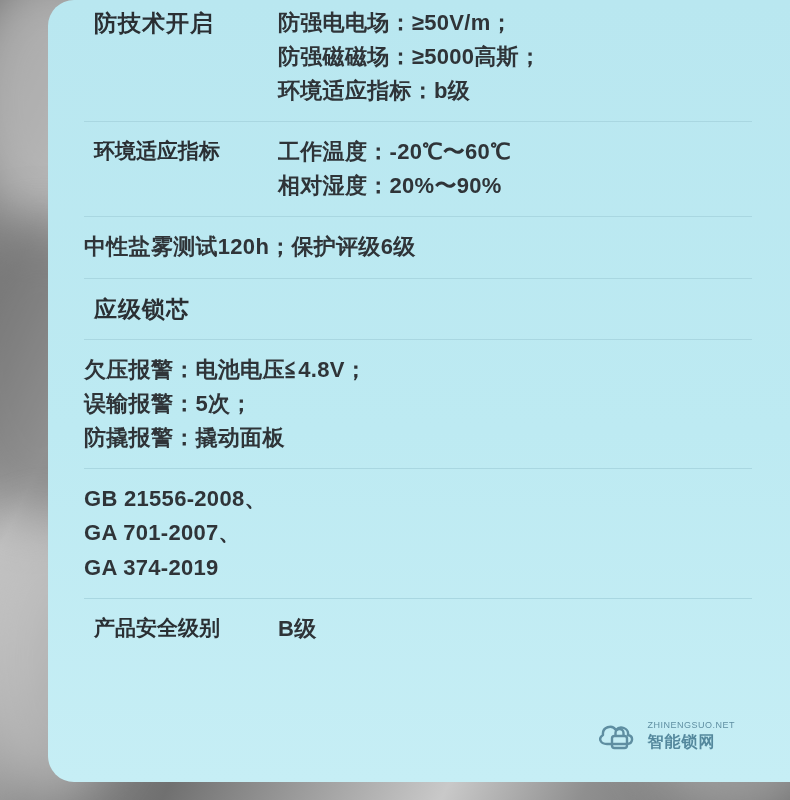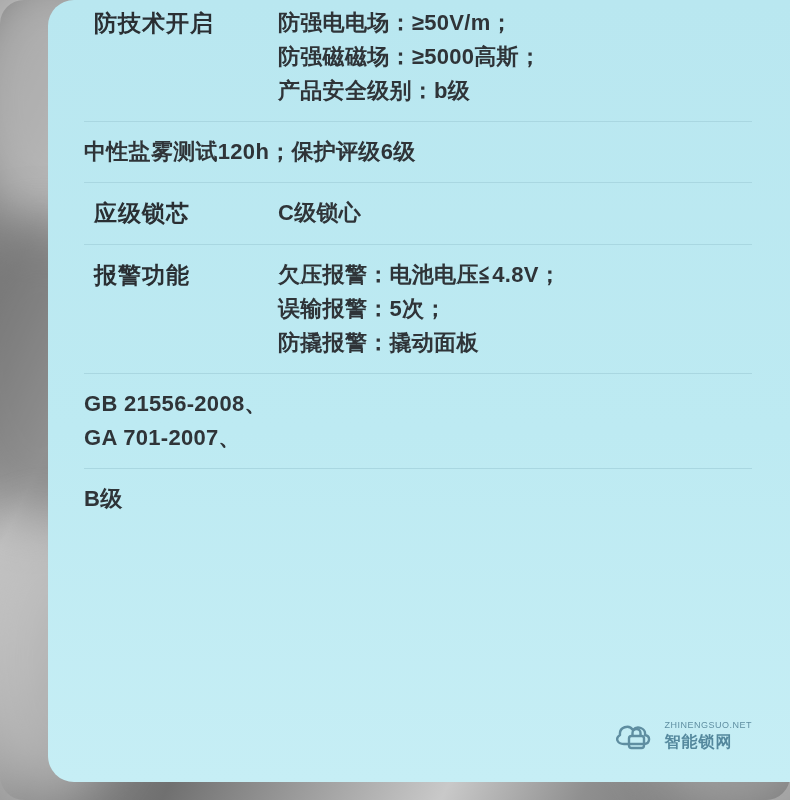--- a/index.html
+++ b/index.html
@@ -12,21 +12,20 @@
     overflow: hidden;
     font-family: "Liberation Sans", sans-serif;
     background: #9a9a9a;
   }
   .page {
     position: relative;
     width: 790px;
     height: 800px;
     background:
       linear-gradient(115deg, #6e6e6e 0%, #8d8d8d 12%, #bdbdbd 22%, #8a8a8a 34%, #707070 46%, #9d9d9d 58%, #c9c9c9 70%, #8f8f8f 82%, #6b6b6b 100%);
-    border-radius: 24px;
   }
   
   .bg-blob {
     position: absolute;
     filter: blur(26px);
     opacity: .55;
     border-radius: 50%;
     pointer-events: none;
   }
   .blob1 { left: -40px; top: -30px; width: 180px; height: 260px; background: #d8d8d8; }
@@ -84,21 +83,21 @@
     letter-spacing: .3px;
     font-weight: bold;
   }
   .spec-value .line { display: block; white-space: pre; }
 
   
   .row-first { padding-top: 6px; }
 
   .watermark {
     position: absolute;
-    right: 38px;
+    right: 55px;
     bottom: 26px;
     display: flex;
     align-items: center;
     opacity: .75;
   }
   .wm-icon {
     width: 44px;
     height: 40px;
     margin-right: 6px;
     position: relative;
@@ -129,56 +128,61 @@
   <div class="bg-blob blob4"></div>
 
   <div class="card">
     <div class="spec-table">
 
       <div class="spec-row row-first">
         <div class="spec-label">防技术开启</div>
         <div class="spec-value">
           <span class="line">防强电电场：≥50V/m；</span>
           <span class="line">防强磁磁场：≥5000高斯；</span>
-          <span class="line">产品安全级别：b级</span>
-        </div>
-      </div>
-
+          <span class="line">环境适应指标：b级</span>
+        </div>
+      </div>
+
+      <div class="spec-row">
+        <div class="spec-label small">环境适应指标</div>
+        <div class="spec-value">
+          <span class="line">工作温度：-20℃〜60℃</span>
+          <span class="line">相对湿度：20%〜90%</span>
+        </div>
+      </div>
 
       <div class="spec-row">
         <div class="spec-value">
           <span class="line">中性盐雾测试120h；保护评级6级</span>
         </div>
       </div>
 
 
       <div class="spec-row">
         <div class="spec-label">应级锁芯</div>
-        <div class="spec-value">
-          <span class="line">C级锁心</span>
-        </div>
-      </div>
-
-      <div class="spec-row">
-        <div class="spec-label">报警功能</div>
+      </div>
+
+      <div class="spec-row">
         <div class="spec-value">
           <span class="line">欠压报警：电池电压≦4.8V；</span>
           <span class="line">误输报警：5次；</span>
           <span class="line">防撬报警：撬动面板</span>
         </div>
       </div>
 
       <div class="spec-row">
         <div class="spec-value">
           <span class="line">GB 21556-2008、</span>
           <span class="line">GA 701-2007、</span>
-        </div>
-      </div>
-
-      <div class="spec-row">
+          <span class="line">GA 374-2019</span>
+        </div>
+      </div>
+
+      <div class="spec-row">
+        <div class="spec-label small">产品安全级别</div>
         <div class="spec-value">
           <span class="line">B级</span>
         </div>
       </div>
 
     </div>
 
     <div class="watermark">
       <div class="wm-icon">
         <svg width="44" height="40" viewBox="0 0 44 40">

